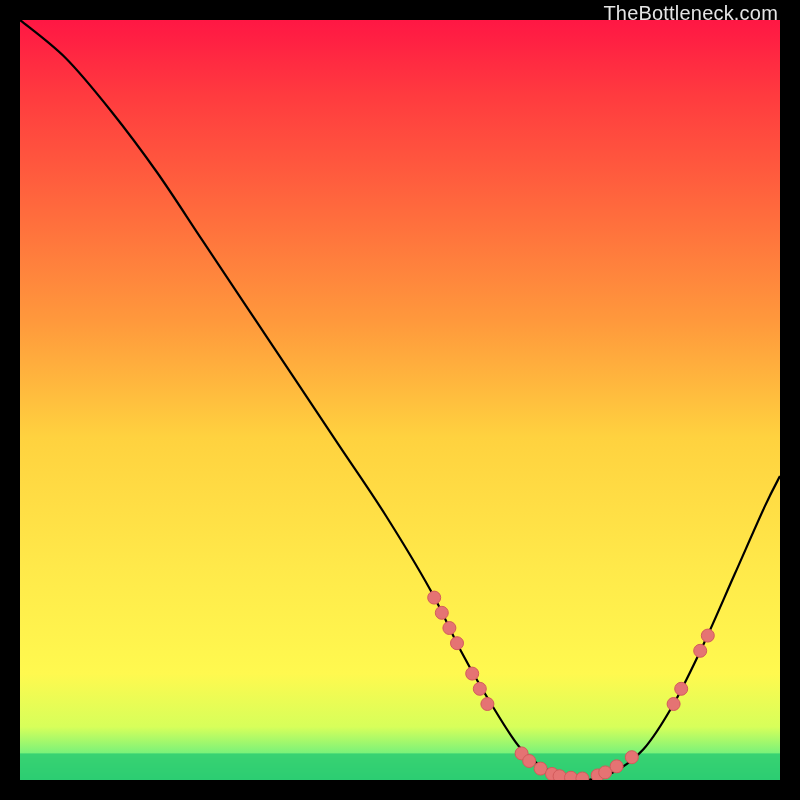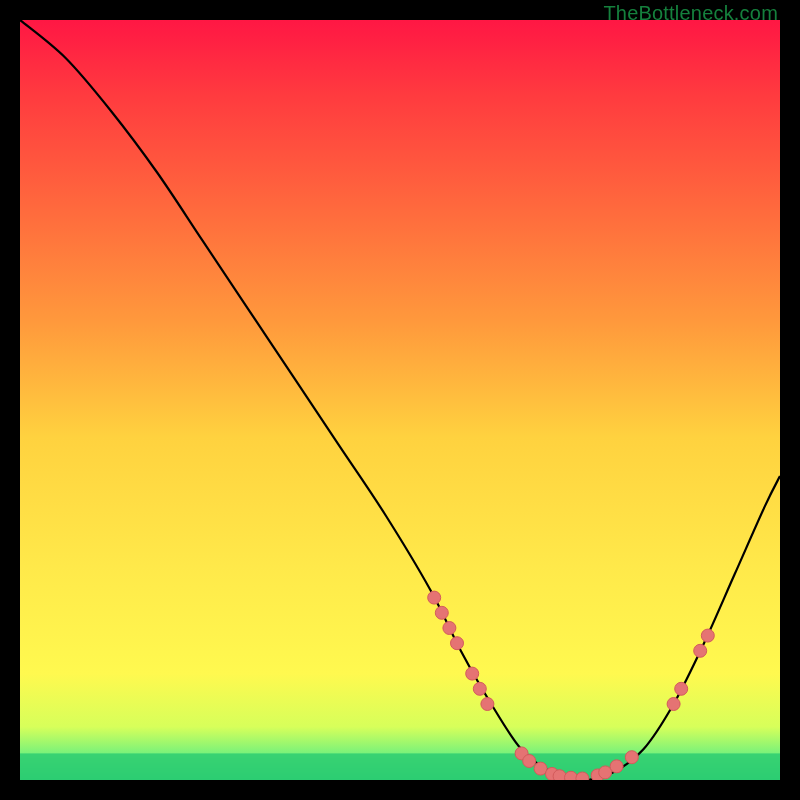--- a/index.html
+++ b/index.html
@@ -23,21 +23,21 @@
     position: absolute;
     left: 0;
     top: 0;
     width: 760px;
     height: 760px;
   }
   .watermark {
     position: absolute;
     top: 2px;
     right: 22px;
-    color: #15803d;
+    color: #e5e5e5;
     font-size: 20px;
     font-weight: 500;
     letter-spacing: 0.2px;
     user-select: none;
   }
   svg { display: block; }
 </style>
 </head>
 <body>
 

